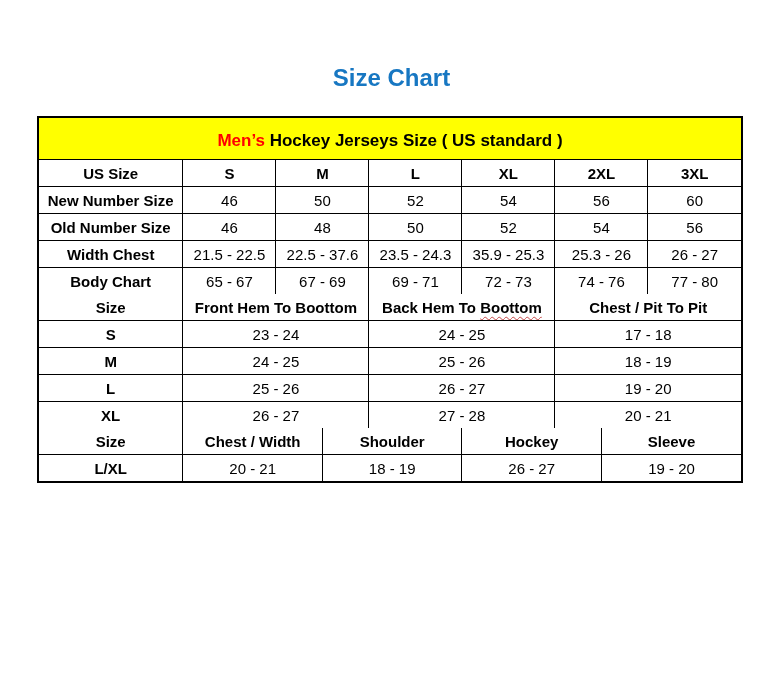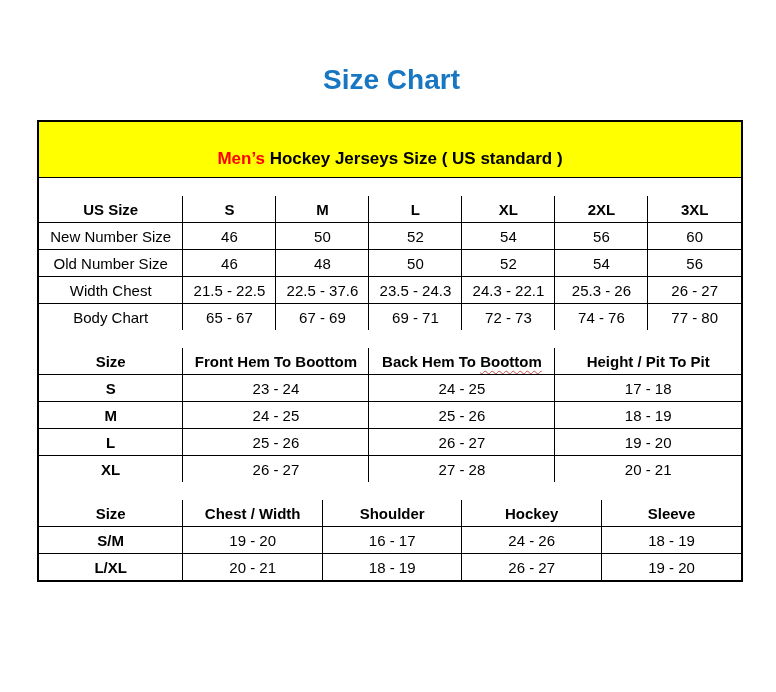--- a/index.html
+++ b/index.html
@@ -10,65 +10,64 @@
   body {
     width: 776px;
     height: 692px;
     overflow: hidden;
     font-family: "Liberation Sans", sans-serif;
     color: #000;
   }
   .page-title {
     margin: 64px 0 24px 7px;
     text-align: center;
-    font-size: 28px;
+    font-size: 24px;
     font-weight: bold;
     color: #1777C2;
     letter-spacing: 0px;
   }
   .chart-wrap {
     width: 702px;
     margin-left: 37px;
     border: 2px solid #000;
     background: #fff;
   }
   .band {
     background: #FFFF00;
     border-top: 1px solid #000;
     border-bottom: 1px solid #000;
     text-align: center;
     font-weight: bold;
     font-size: 17px;
-    padding: 27px 0 8px 0;
+    padding: 13px 0 8px 0;
   }
   .band:first-child { border-top: none; }
   .band .hl { color: #FF0000; }
   table {
     width: 100%;
     border-collapse: collapse;
     table-layout: fixed;
-    margin-top: 18px;
   }
   th, td {
     border: 1px solid #000;
     text-align: center;
     vertical-align: middle;
     font-size: 15px;
     padding: 5px 2px 4px 2px;
     overflow: hidden;
     white-space: nowrap;
   }
   th { font-weight: bold; }
   td { font-weight: normal; }
   
   tr > *:first-child { border-left: none; }
   tr > *:last-child { border-right: none; }
   thead tr > * { border-top: none; }
   tbody tr:last-child > * { border-bottom: none; }
-  .rowlabel-reg { font-weight: normal; }
+  .rowlabel-reg { font-weight: bold; }
   .rowlabel-bold { font-weight: bold; }
   .misspell {
     text-decoration-line: underline;
     text-decoration-style: wavy;
     text-decoration-color: #C84A4A;
     text-decoration-thickness: 1px;
     text-underline-offset: 3px;
   }
   .men-col-label   { width: 20.5%; }
   .men-col         { width: 13.25%; }
@@ -124,21 +123,21 @@
         <td>50</td>
         <td>52</td>
         <td>54</td>
         <td>56</td>
       </tr>
       <tr>
         <td class="rowlabel-reg">Width Chest</td>
         <td>21.5 - 22.5</td>
         <td>22.5 - 37.6</td>
         <td>23.5 - 24.3</td>
-        <td>24.3 - 22.1</td>
+        <td>35.9 - 25.3</td>
         <td>25.3 - 26</td>
         <td>26 - 27</td>
       </tr>
       <tr>
         <td class="rowlabel-reg">Body Chart</td>
         <td>65 - 67</td>
         <td>67 - 69</td>
         <td>69 - 71</td>
         <td>72 - 73</td>
         <td>74 - 76</td>
@@ -153,21 +152,21 @@
       <col class="women-col-label">
         <col class="women-col">
         <col class="women-col">
         <col class="women-col">
     </colgroup>
     <thead>
       <tr>
         <th>Size</th>
         <th>Front Hem To Boottom</th>
         <th><span>Back Hem To </span><span class="misspell">Boottom</span></th>
-        <th>Height / Pit To Pit</th>
+        <th>Chest / Pit To Pit</th>
       </tr>
     </thead>
     <tbody>
       <tr>
         <td class="rowlabel-bold">S</td>
         <td>23 - 24</td>
         <td>24 - 25</td>
         <td>17 - 18</td>
       </tr>
       <tr>
@@ -204,27 +203,20 @@
       <tr>
         <th>Size</th>
         <th>Chest / Width</th>
         <th>Shoulder</th>
         <th>Hockey</th>
         <th>Sleeve</th>
       </tr>
     </thead>
     <tbody>
       <tr>
-        <td class="rowlabel-bold">S/M</td>
-        <td>19 - 20</td>
-        <td>16 - 17</td>
-        <td>24 - 26</td>
-        <td>18 - 19</td>
-      </tr>
-      <tr>
         <td class="rowlabel-bold">L/XL</td>
         <td>20 - 21</td>
         <td>18 - 19</td>
         <td>26 - 27</td>
         <td>19 - 20</td>
       </tr>
     </tbody>
   </table>
 
 </div>

